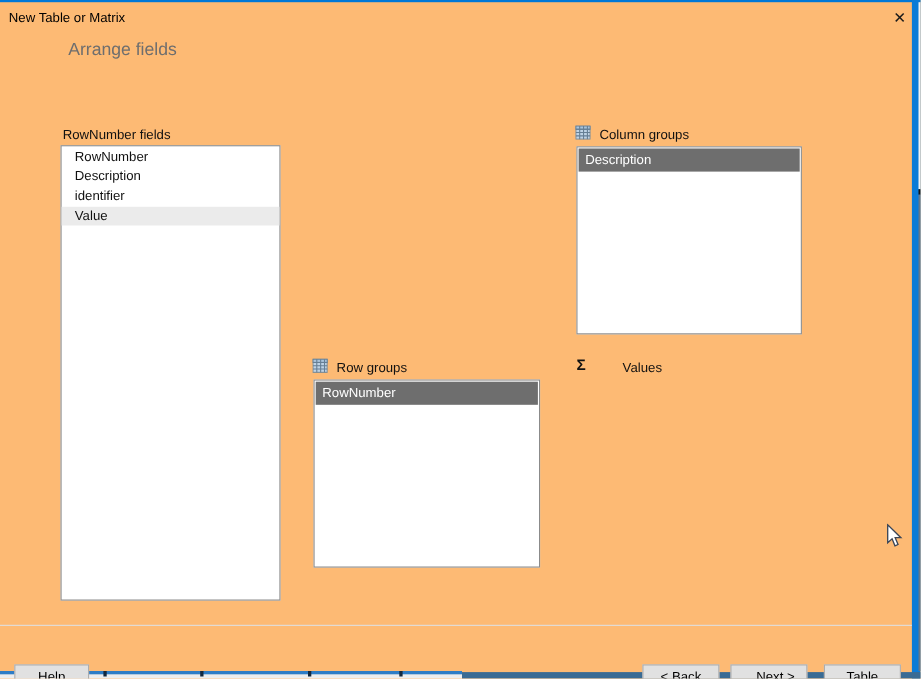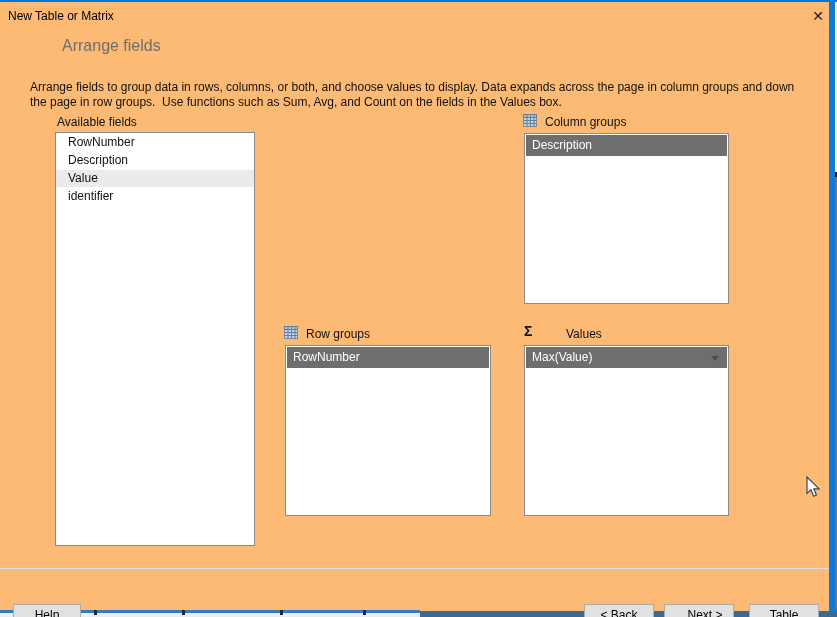--- a/index.html
+++ b/index.html
@@ -86,28 +86,27 @@
     <div class="tick" style="left:363px"></div>
   </div>
   <div class="bottom-right"></div>
 
   <div class="titlebar-title">New Table or Matrix</div>
   <div class="close-btn">
     <span>✕</span>
   </div>
 
   <div class="heading">Arrange fields</div>
-  <div class="desc">Arrange fields to group data in rows, columns, or both, and choose values to display. Data expands across the page in column groups and down the page in row groups.  Use functions such as Sum, Avg, and Count on the fields in the Values box.</div>
 
-  <div class="group-label lbl-available">Available fields</div>
+  <div class="group-label lbl-available">RowNumber fields</div>
   <div class="listbox box-available">
     <div class="field-item">RowNumber</div>
     <div class="field-item">Description</div>
+    <div class="field-item">identifier</div>
     <div class="field-item hl">Value</div>
-    <div class="field-item">identifier</div>
   </div>
 
   <svg class="grid-icon icon-colgrp" viewBox="0 0 14 13">
     <rect x="0.5" y="0.5" width="13" height="12" fill="#bed3e6" stroke="#7d8b94"></rect>
     <rect x="0.5" y="0.5" width="13" height="3" fill="#a9c4dc" stroke="#667f95"></rect>
     <path d="M0.5 3.5 H13.5 M0.5 6.5 H13.5 M0.5 9.5 H13.5 M4 0.5 V12.5 M7.5 0.5 V12.5 M11 0.5 V12.5" stroke="#667f95" fill="none"></path>
   </svg>
   <div class="group-label lbl-colgrp">Column groups</div>
   <div class="listbox box-colgrp">
     <div class="sel-bar">Description</div>
@@ -118,26 +117,20 @@
     <rect x="0.5" y="0.5" width="13" height="3" fill="#a9c4dc" stroke="#667f95"></rect>
     <path d="M0.5 3.5 H13.5 M0.5 6.5 H13.5 M0.5 9.5 H13.5 M4 0.5 V12.5 M7.5 0.5 V12.5 M11 0.5 V12.5" stroke="#667f95" fill="none"></path>
   </svg>
   <div class="group-label lbl-rowgrp">Row groups</div>
   <div class="listbox box-rowgrp">
     <div class="sel-bar">RowNumber</div>
   </div>
 
   <div class="sigma-icon">Σ</div>
   <div class="group-label lbl-values">Values</div>
-  <div class="listbox box-values">
-    <div class="sel-bar">
-      <span>Max(Value)</span>
-      <span class="dd-arrow"></span>
-    </div>
-  </div>
 
   <div class="footer-divider"></div>
   <button class="btn btn-help">Help</button>
   <button class="btn btn-back">&lt; Back</button>
   <button class="btn btn-next">Next &gt;</button>
   <button class="btn btn-cancel">Table</button>
 
   <svg class="cursor" viewBox="0 0 16 24">
     <polygon points="1,1 1,17.5 5,13.8 7.6,20.2 10.4,19 7.8,12.8 13,12.8" fill="#ffffff" stroke="#3a4556" stroke-width="1.2"></polygon>
   </svg>

